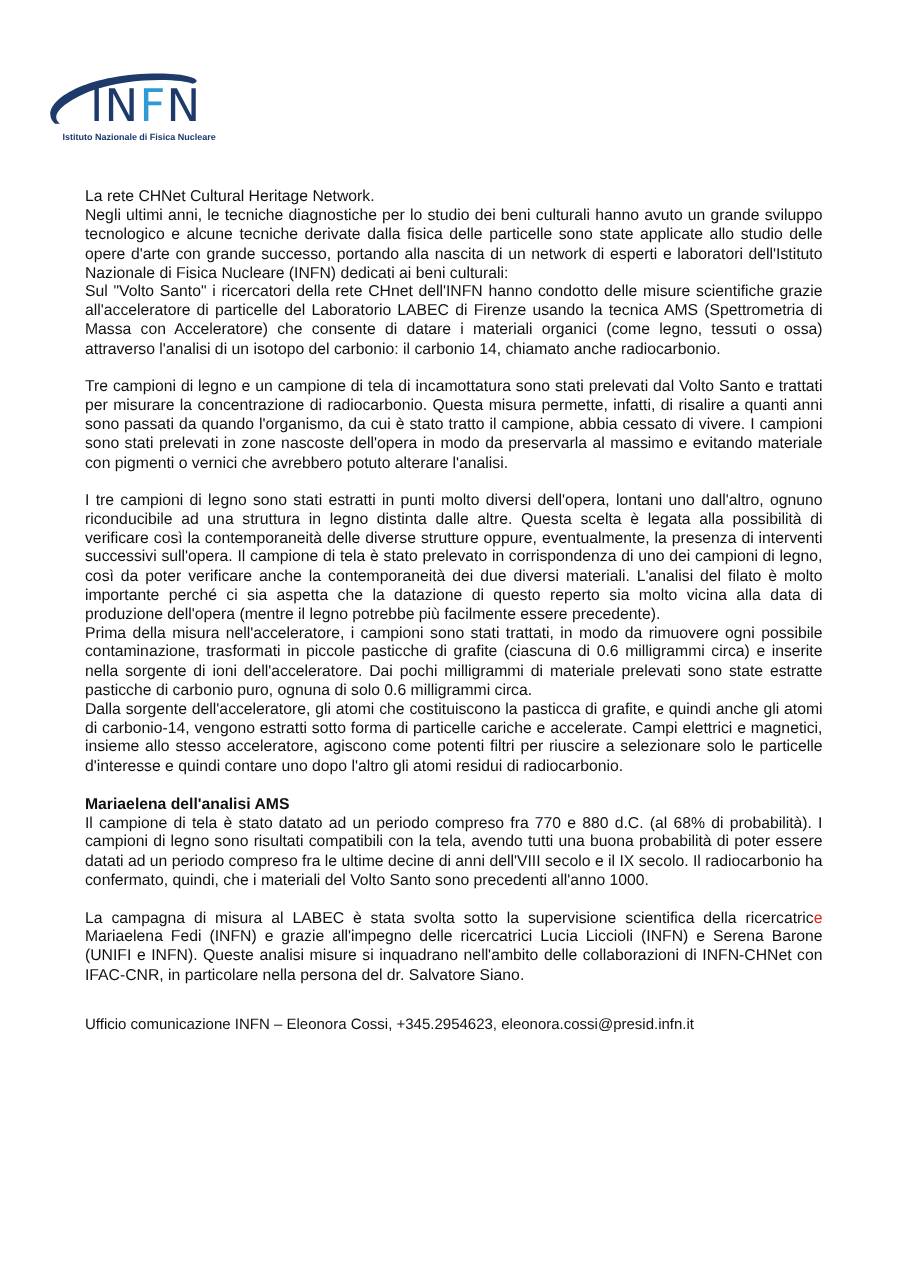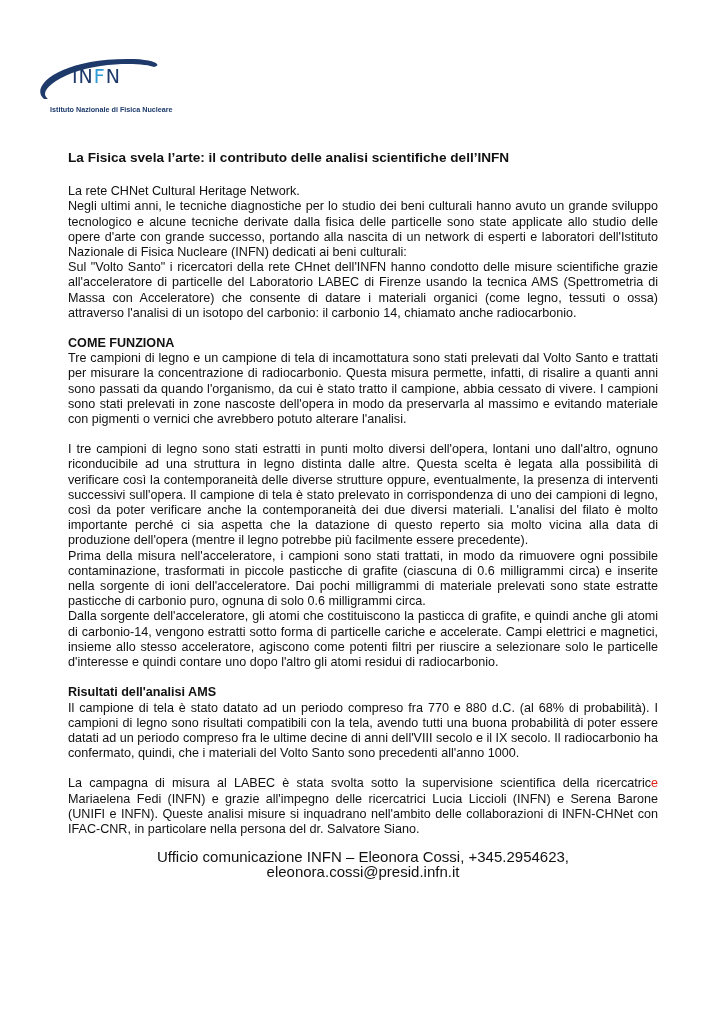--- a/index.html
+++ b/index.html
@@ -1,55 +1,53 @@
 <!DOCTYPE html>
 <html><head>
 <meta charset="utf-8">
 <style>
   html, body { margin: 0; padding: 0; background: #ffffff; }
   body { width: 724px; height: 1024px; position: relative; overflow: hidden;
          font-family: "Liberation Sans", sans-serif; color: #111; }
   .logo { position: absolute; left: 34px; top: 55px; width: 140px; height: 70px; }
   .logo svg { position: absolute; left: 0; top: 0; }
-  .logo-text { position: absolute; left: 38px; top: 10px; font-size: 19px; letter-spacing: 1px;
+  .logo-text { position: absolute; left: 38px; top: 10px; font-size: 36px; letter-spacing: 1px;
                color: #1d3a6b; font-weight: 400; font-family: "DejaVu Sans", sans-serif; }
   .logo-text .f { color: #2e9bd6; }
   .logo-sub { position: absolute; left: 0; top: 50px; font-size: 7.2px; color: #1d3a6b;
               font-weight: bold; white-space: nowrap; letter-spacing: 0; margin-left: 16px; }
   .page { position: absolute; left: 68px; top: 150px; width: 590px; font-size: 12.6px;
           line-height: 15.2px; text-align: justify; }
   .title { font-weight: bold; font-size: 13.6px; margin: 0 0 19px 0; text-align: left; }
   p { margin: 0; }
   .gap { height: 15px; }
   .h2 { font-weight: bold; margin: 0; }
   .red { color: #e0241b; }
-  .footer { font-size: 15px; margin-top: 12px; text-align: center; }
+  .footer { font-size: 12px; margin-top: 24px; text-align: left; }
 </style>
 </head>
 <body>
 
 <div class="logo">
   <svg width="140" height="50" viewBox="0 0 140 50">
     <path d="M10 44 C -6 30, 30 2, 100 4 C 122 5, 128 10, 120 12 C 112 8, 70 6, 38 18 C 14 28, 6 38, 14 44 Z" fill="#1d3a6b"></path>
   </svg>
   <div class="logo-text"><span>IN</span><span class="f">F</span><span>N</span></div>
   <div class="logo-sub">Istituto Nazionale di Fisica Nucleare</div>
 </div>
 
 <div class="page">
-  <p class="title">La Fisica svela l’arte: il contributo delle analisi scientifiche dell’INFN</p>
   <p>La rete CHNet Cultural Heritage Network.</p>
   <p>Negli ultimi anni, le tecniche diagnostiche per lo studio dei beni culturali hanno avuto un grande sviluppo tecnologico e alcune tecniche derivate dalla fisica delle particelle sono state applicate allo studio delle opere d'arte con grande successo, portando alla nascita di un network di esperti e laboratori dell'Istituto Nazionale di Fisica Nucleare (INFN) dedicati ai beni culturali:</p>
   <p>Sul "Volto Santo" i ricercatori della rete CHnet dell'INFN hanno condotto delle misure scientifiche grazie all'acceleratore di particelle del Laboratorio LABEC di Firenze usando la tecnica AMS (Spettrometria di Massa con Acceleratore) che consente di datare i materiali organici (come legno, tessuti o ossa) attraverso l'analisi di un isotopo del carbonio: il carbonio 14, chiamato anche radiocarbonio.</p>
   <div class="gap"></div>
-  <p class="h2">COME FUNZIONA</p>
   <p>Tre campioni di legno e un campione di tela di incamottatura sono stati prelevati dal Volto Santo e trattati per misurare la concentrazione di radiocarbonio. Questa misura permette, infatti, di risalire a quanti anni sono passati da quando l'organismo, da cui è stato tratto il campione, abbia cessato di vivere. I campioni sono stati prelevati in zone nascoste dell'opera in modo da preservarla al massimo e evitando materiale con pigmenti o vernici che avrebbero potuto alterare l'analisi.</p>
   <div class="gap"></div>
   <p>I tre campioni di legno sono stati estratti in punti molto diversi dell'opera, lontani uno dall'altro, ognuno riconducibile ad una struttura in legno distinta dalle altre. Questa scelta è legata alla possibilità di verificare così la contemporaneità delle diverse strutture oppure, eventualmente, la presenza di interventi successivi sull'opera. Il campione di tela è stato prelevato in corrispondenza di uno dei campioni di legno, così da poter verificare anche la contemporaneità dei due diversi materiali. L'analisi del filato è molto importante perché ci sia aspetta che la datazione di questo reperto sia molto vicina alla data di produzione dell'opera (mentre il legno potrebbe più facilmente essere precedente).</p>
   <p>Prima della misura nell'acceleratore, i campioni sono stati trattati, in modo da rimuovere ogni possibile contaminazione, trasformati in piccole pasticche di grafite (ciascuna di 0.6 milligrammi circa) e inserite nella sorgente di ioni dell'acceleratore. Dai pochi milligrammi di materiale prelevati sono state estratte pasticche di carbonio puro, ognuna di solo 0.6 milligrammi circa.</p>
   <p>Dalla sorgente dell'acceleratore, gli atomi che costituiscono la pasticca di grafite, e quindi anche gli atomi di carbonio-14, vengono estratti sotto forma di particelle cariche e accelerate. Campi elettrici e magnetici, insieme allo stesso acceleratore, agiscono come potenti filtri per riuscire a selezionare solo le particelle d'interesse e quindi contare uno dopo l'altro gli atomi residui di radiocarbonio.</p>
   <div class="gap"></div>
-  <p class="h2">Risultati dell'analisi AMS</p>
+  <p class="h2">Mariaelena dell'analisi AMS</p>
   <p>Il campione di tela è stato datato ad un periodo compreso fra 770 e 880 d.C. (al 68% di probabilità). I campioni di legno sono risultati compatibili con la tela, avendo tutti una buona probabilità di poter essere datati ad un periodo compreso fra le ultime decine di anni dell'VIII secolo e il IX secolo. Il radiocarbonio ha confermato, quindi, che i materiali del Volto Santo sono precedenti all'anno 1000.</p>
   <div class="gap"></div>
   <p><span>La campagna di misura al LABEC è stata svolta sotto la supervisione scientifica della ricercatric</span><span class="red">e</span><span> Mariaelena Fedi (INFN)  e grazie all'impegno delle ricercatrici Lucia Liccioli (INFN) e Serena Barone (UNIFI e INFN). Queste analisi misure si inquadrano nell'ambito delle collaborazioni di INFN-CHNet con IFAC-CNR, in particolare nella persona del dr. Salvatore Siano.</span></p>
   <p class="footer">Ufficio comunicazione INFN – Eleonora Cossi, +345.2954623, eleonora.cossi@presid.infn.it</p>
 </div>
 
 </body></html>

